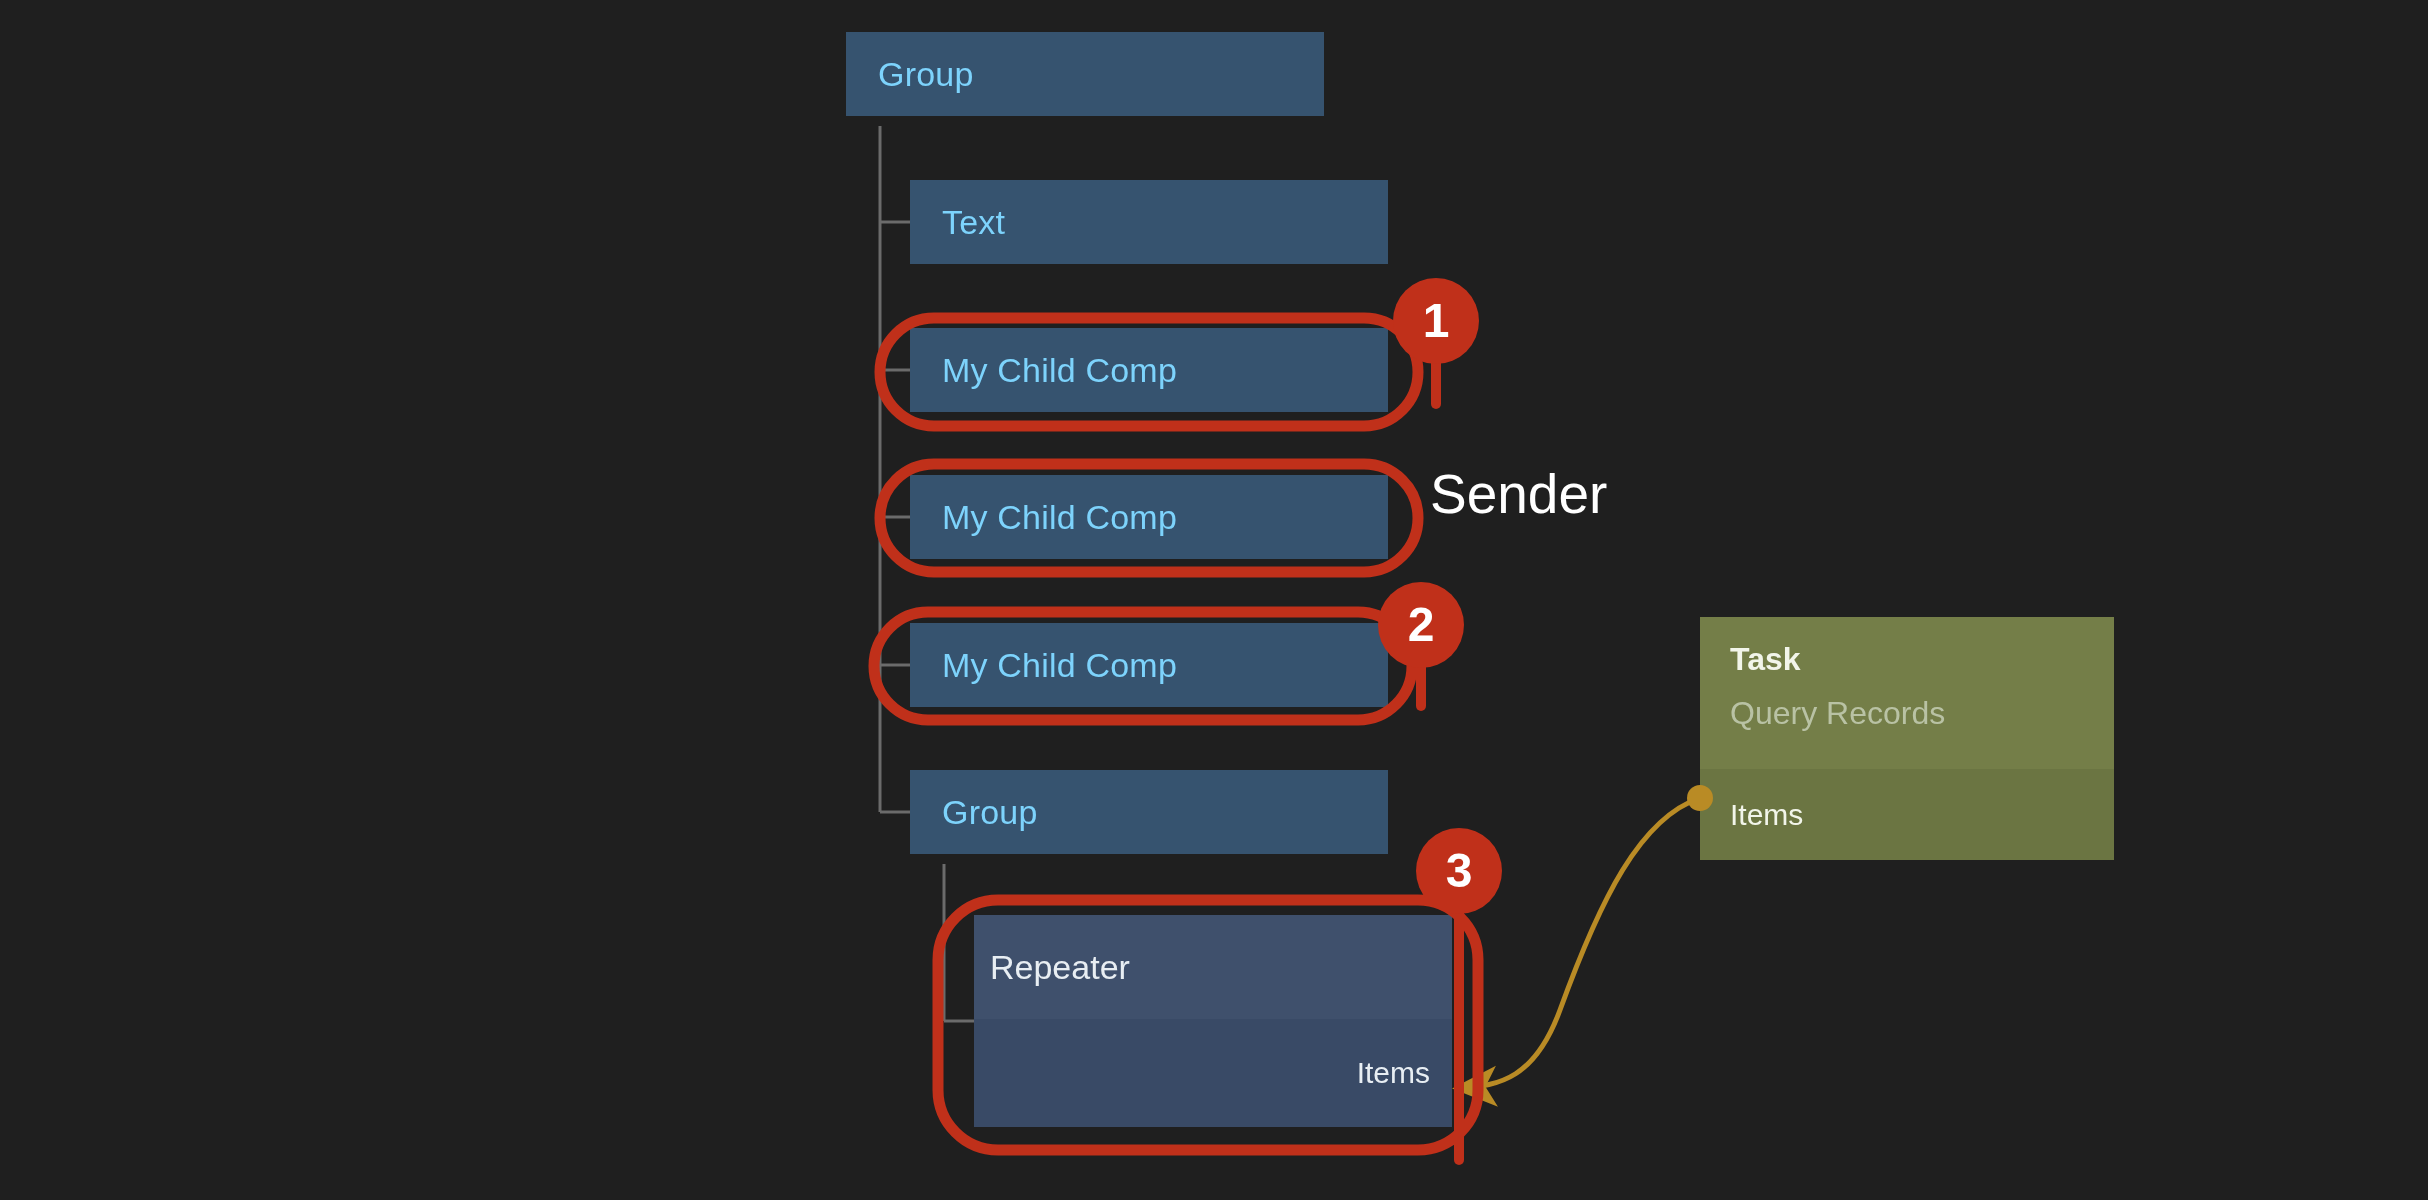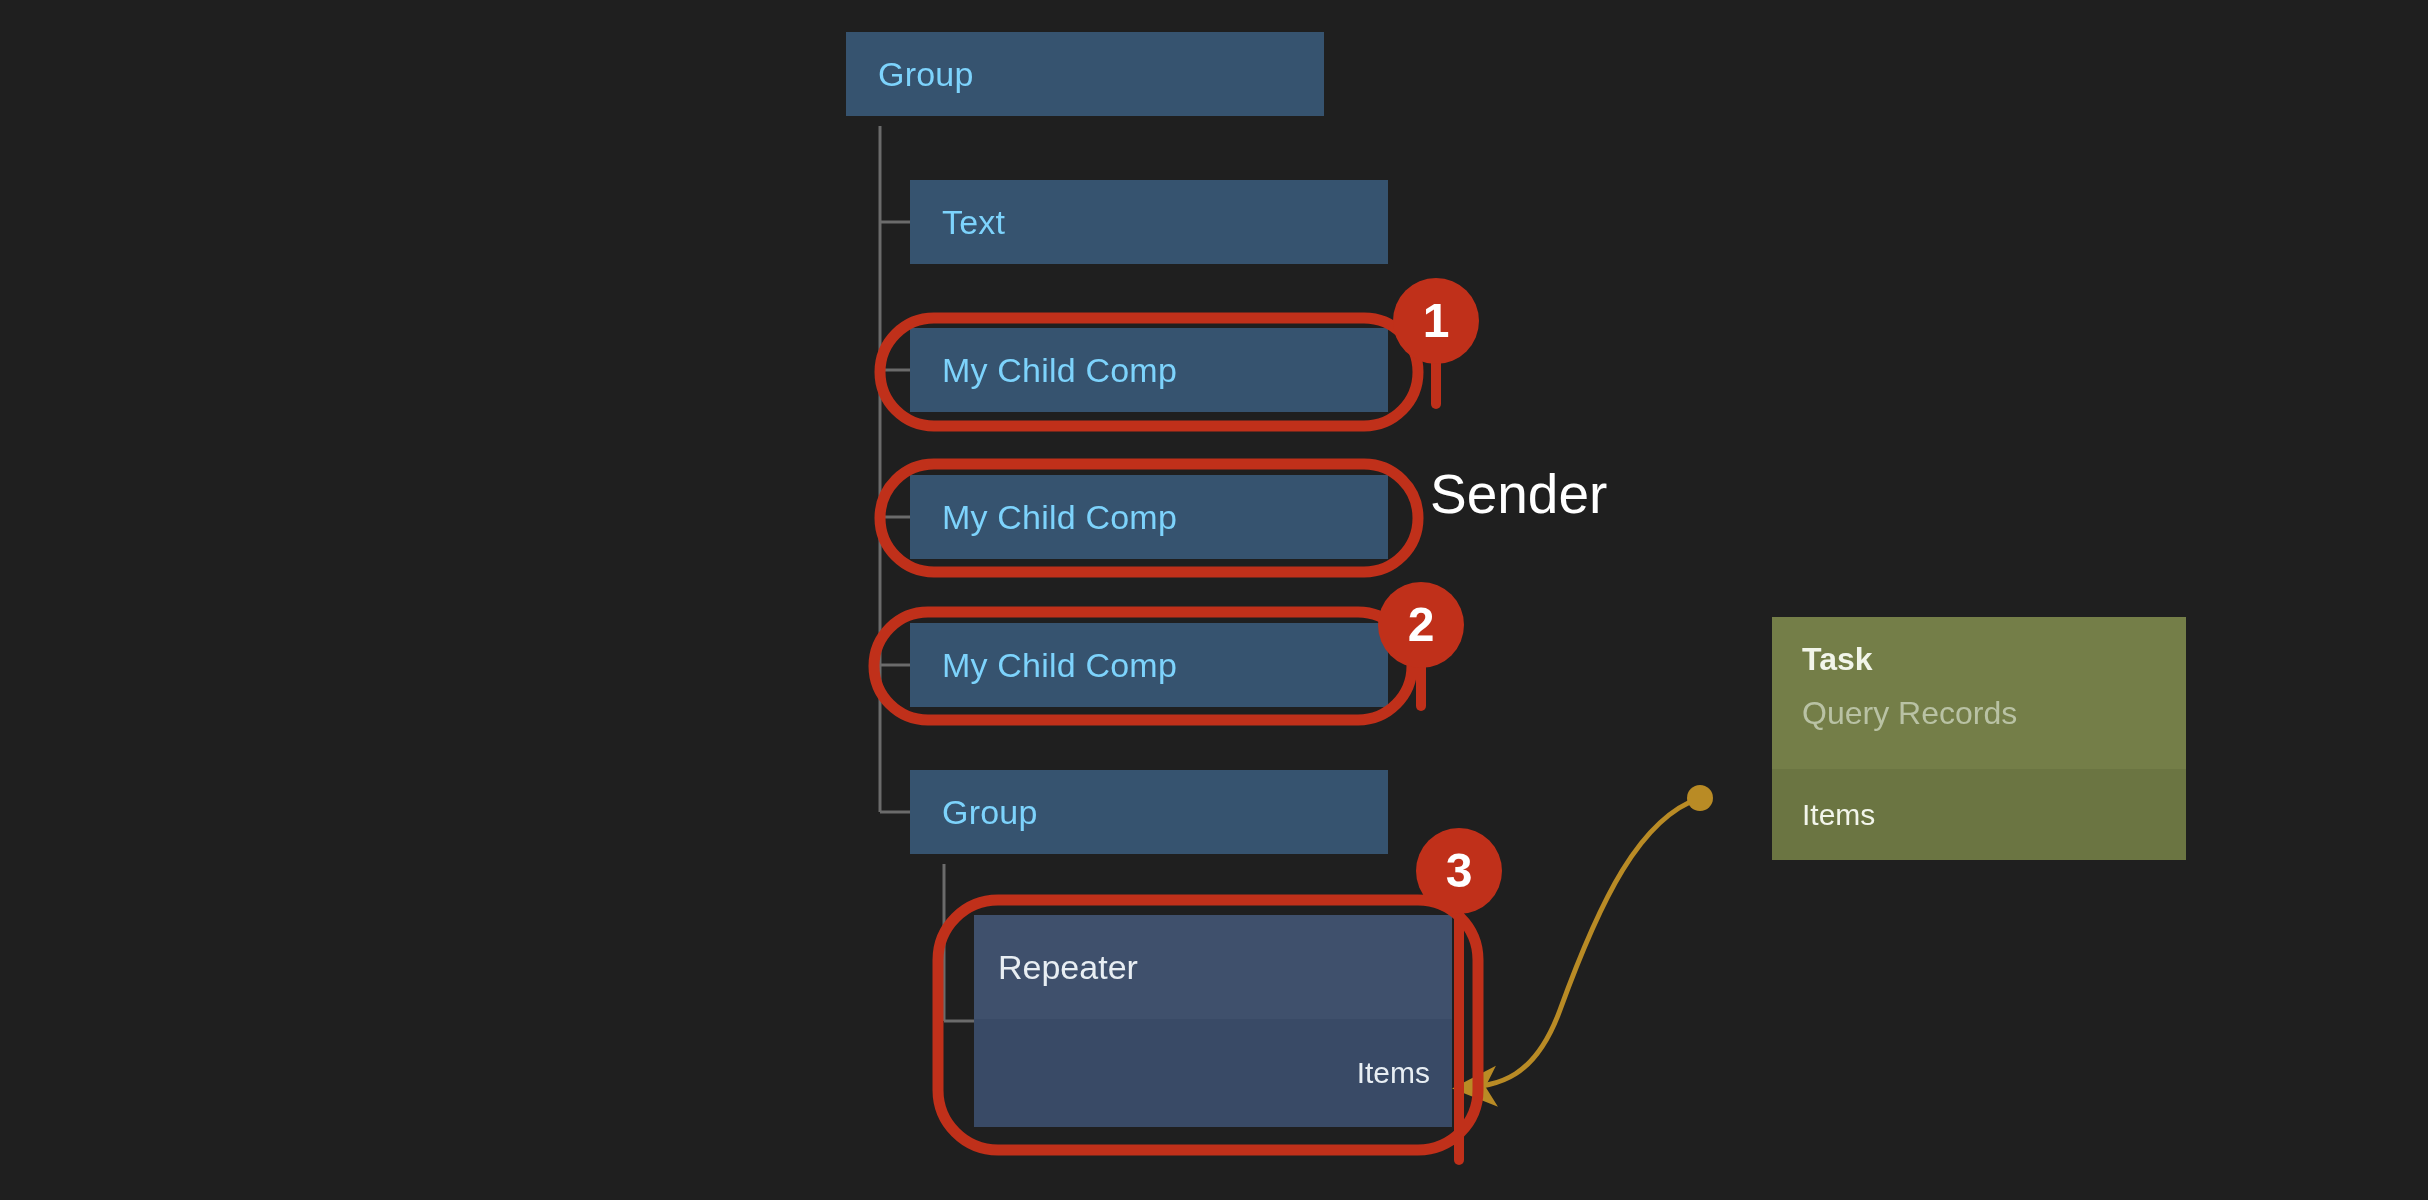--- a/index.html
+++ b/index.html
@@ -54,21 +54,21 @@
     display: block;
     background: transparent;
   }
   #node-repeater .rep-head {
     background: #3f506c;
     height: 104px;
     display: flex;
     align-items: center;
   }
   #node-repeater .rep-head .node-label {
-    padding-left: 24px;
+    padding-left: 16px;
     font-size: 34px;
     color: #e8eef3;
   }
   #node-repeater .rep-body {
     background: #394a66;
     height: 108px;
     display: flex;
     align-items: center;
     justify-content: flex-end;
   }
@@ -77,21 +77,21 @@
     font-size: 30px;
     color: #e8eef3;
   }
 
   
   .tree-lines { position: absolute; left: 0; top: 0; pointer-events: none; }
 
   
   #task-card {
     position: absolute;
-    left: 1772px;
+    left: 1700px;
     top: 617px;
     width: 414px;
     height: 243px;
     box-sizing: border-box;
     overflow: hidden;
   }
   #task-card .task-head {
     background: #747e48;
     height: 152px;
     padding: 22px 0 0 30px;

